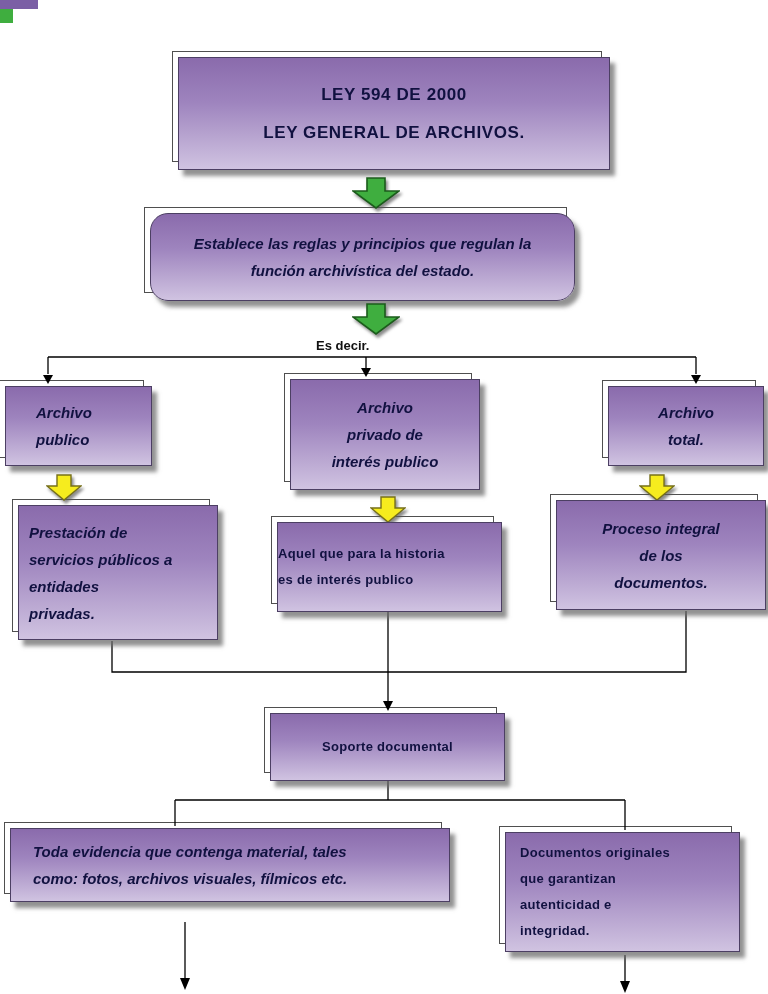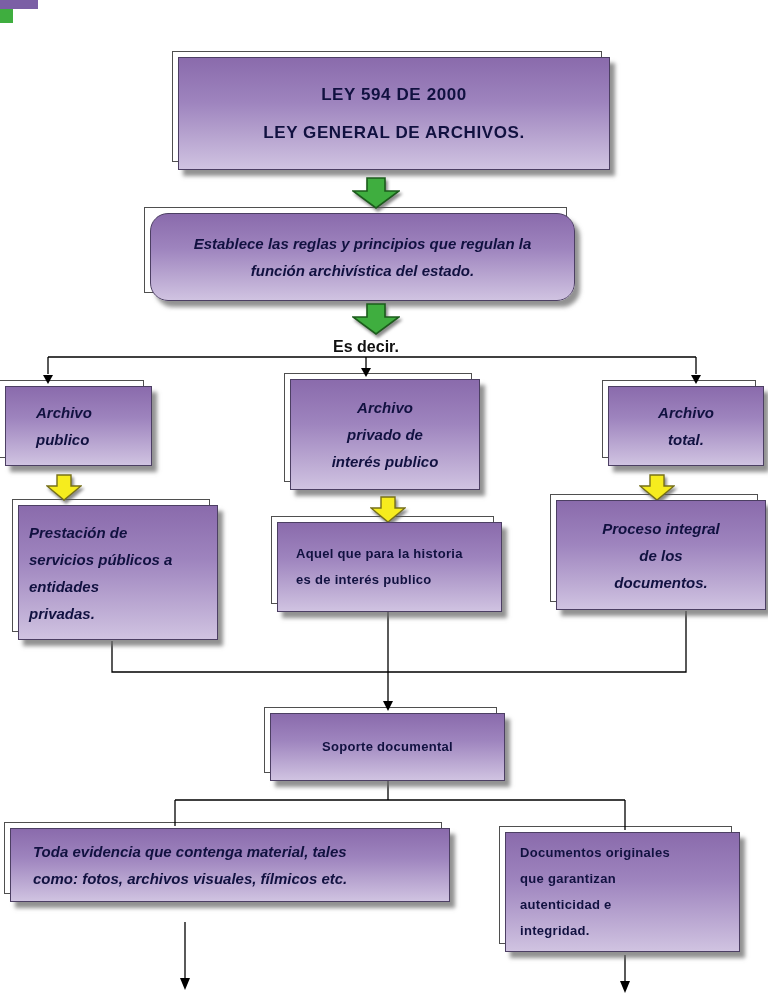--- a/index.html
+++ b/index.html
@@ -26,29 +26,29 @@
   }
   .txt-italic { font-style:italic; font-weight:bold; font-size:15px; line-height:1.8; white-space:pre-line; }
   .txt-comic  { font-weight:bold; font-size:13px; line-height:2.0; letter-spacing:0.3px; white-space:pre-line; }
   .align-left { justify-content:flex-start; text-align:left; }
 
   .title-box { left:178px; top:57px; width:432px; height:113px; flex-direction:column; }
   .title-line { font-weight:bold; font-size:17px; letter-spacing:0.6px; color:var(--text-dark,#111140); }
   .title-line + .title-line { margin-top:18px; }
 
   .intro-box   { left:150px; top:213px; width:425px; height:88px;border-radius:18px; }
-  .branch-label{ position:absolute; left:316px; top:338px; width:100px; text-align:center;
-                 font-weight:bold; font-size:16px; color:#111; }
+  .branch-label{ position:absolute; left:316px; top:338px; width:100px; 
+                 font-weight:bold; font-size:13px; color:#111; }
 
   .box-archivo-publico { left:5px;   top:386px; width:147px; height:80px;  padding-left:30px; }
   .box-archivo-privado { left:290px; top:379px; width:190px; height:111px; }
   .box-archivo-total   { left:608px; top:386px; width:156px; height:80px;  }
 
   .box-prestacion { left:18px;  top:505px; width:200px; height:135px; padding-left:10px; }
-  .box-aquel      { left:277px; top:522px; width:225px; height:90px;  padding-left:18px; }
+  .box-aquel      { left:277px; top:522px; width:225px; height:90px;  }
   .box-proceso    { left:556px; top:500px; width:210px; height:110px; }
 
   .box-soporte    { left:270px; top:713px; width:235px; height:68px; }
 
   .box-toda-evidencia { left:10px;  top:828px; width:440px; height:74px;  padding-left:22px; }
   .box-documentos     { left:505px; top:832px; width:235px; height:120px; padding-left:14px; }
 
   .block-arrow { position:absolute; filter:drop-shadow(2px 3px 1.5px rgba(90,90,90,0.7)); }
   .arrow-green polygon  { fill:var(--arrow-green,#3fae3f);  stroke:var(--arrow-green-border,#1c5c1c);  stroke-width:1.6; }
   .arrow-yellow polygon { fill:var(--arrow-yellow,#f6ec1e); stroke:var(--arrow-yellow-border,#77701a); stroke-width:1.4; }

